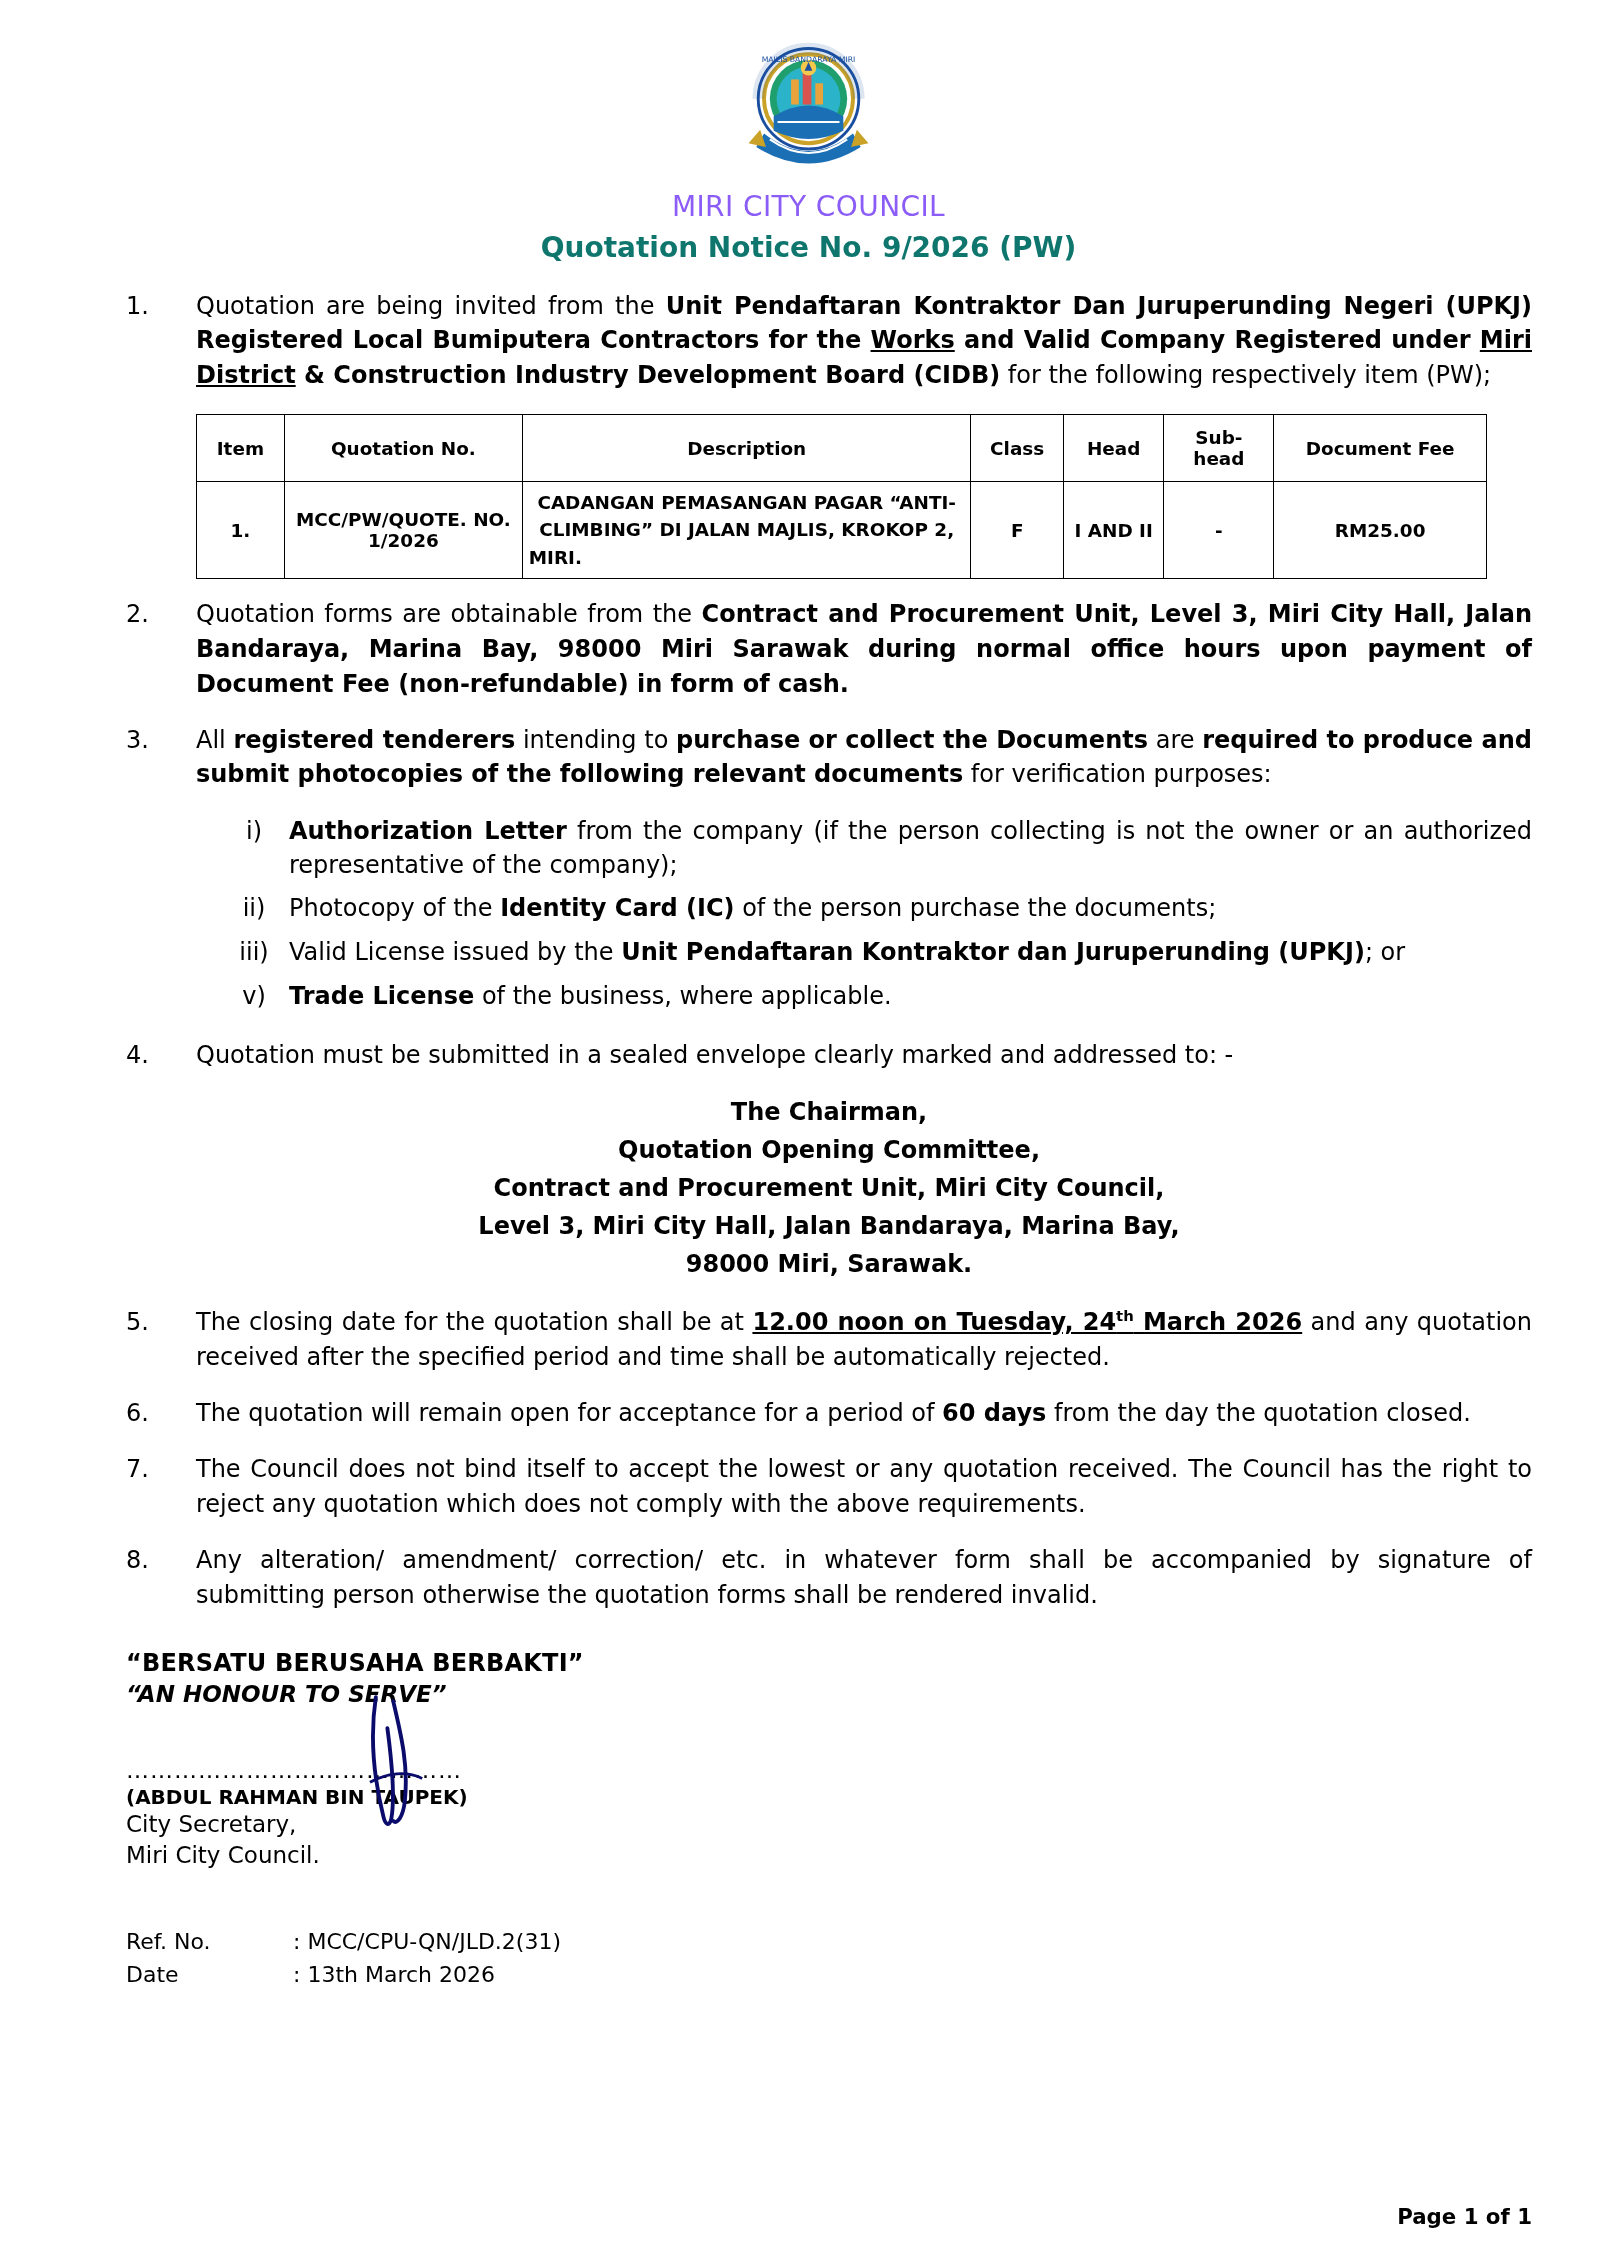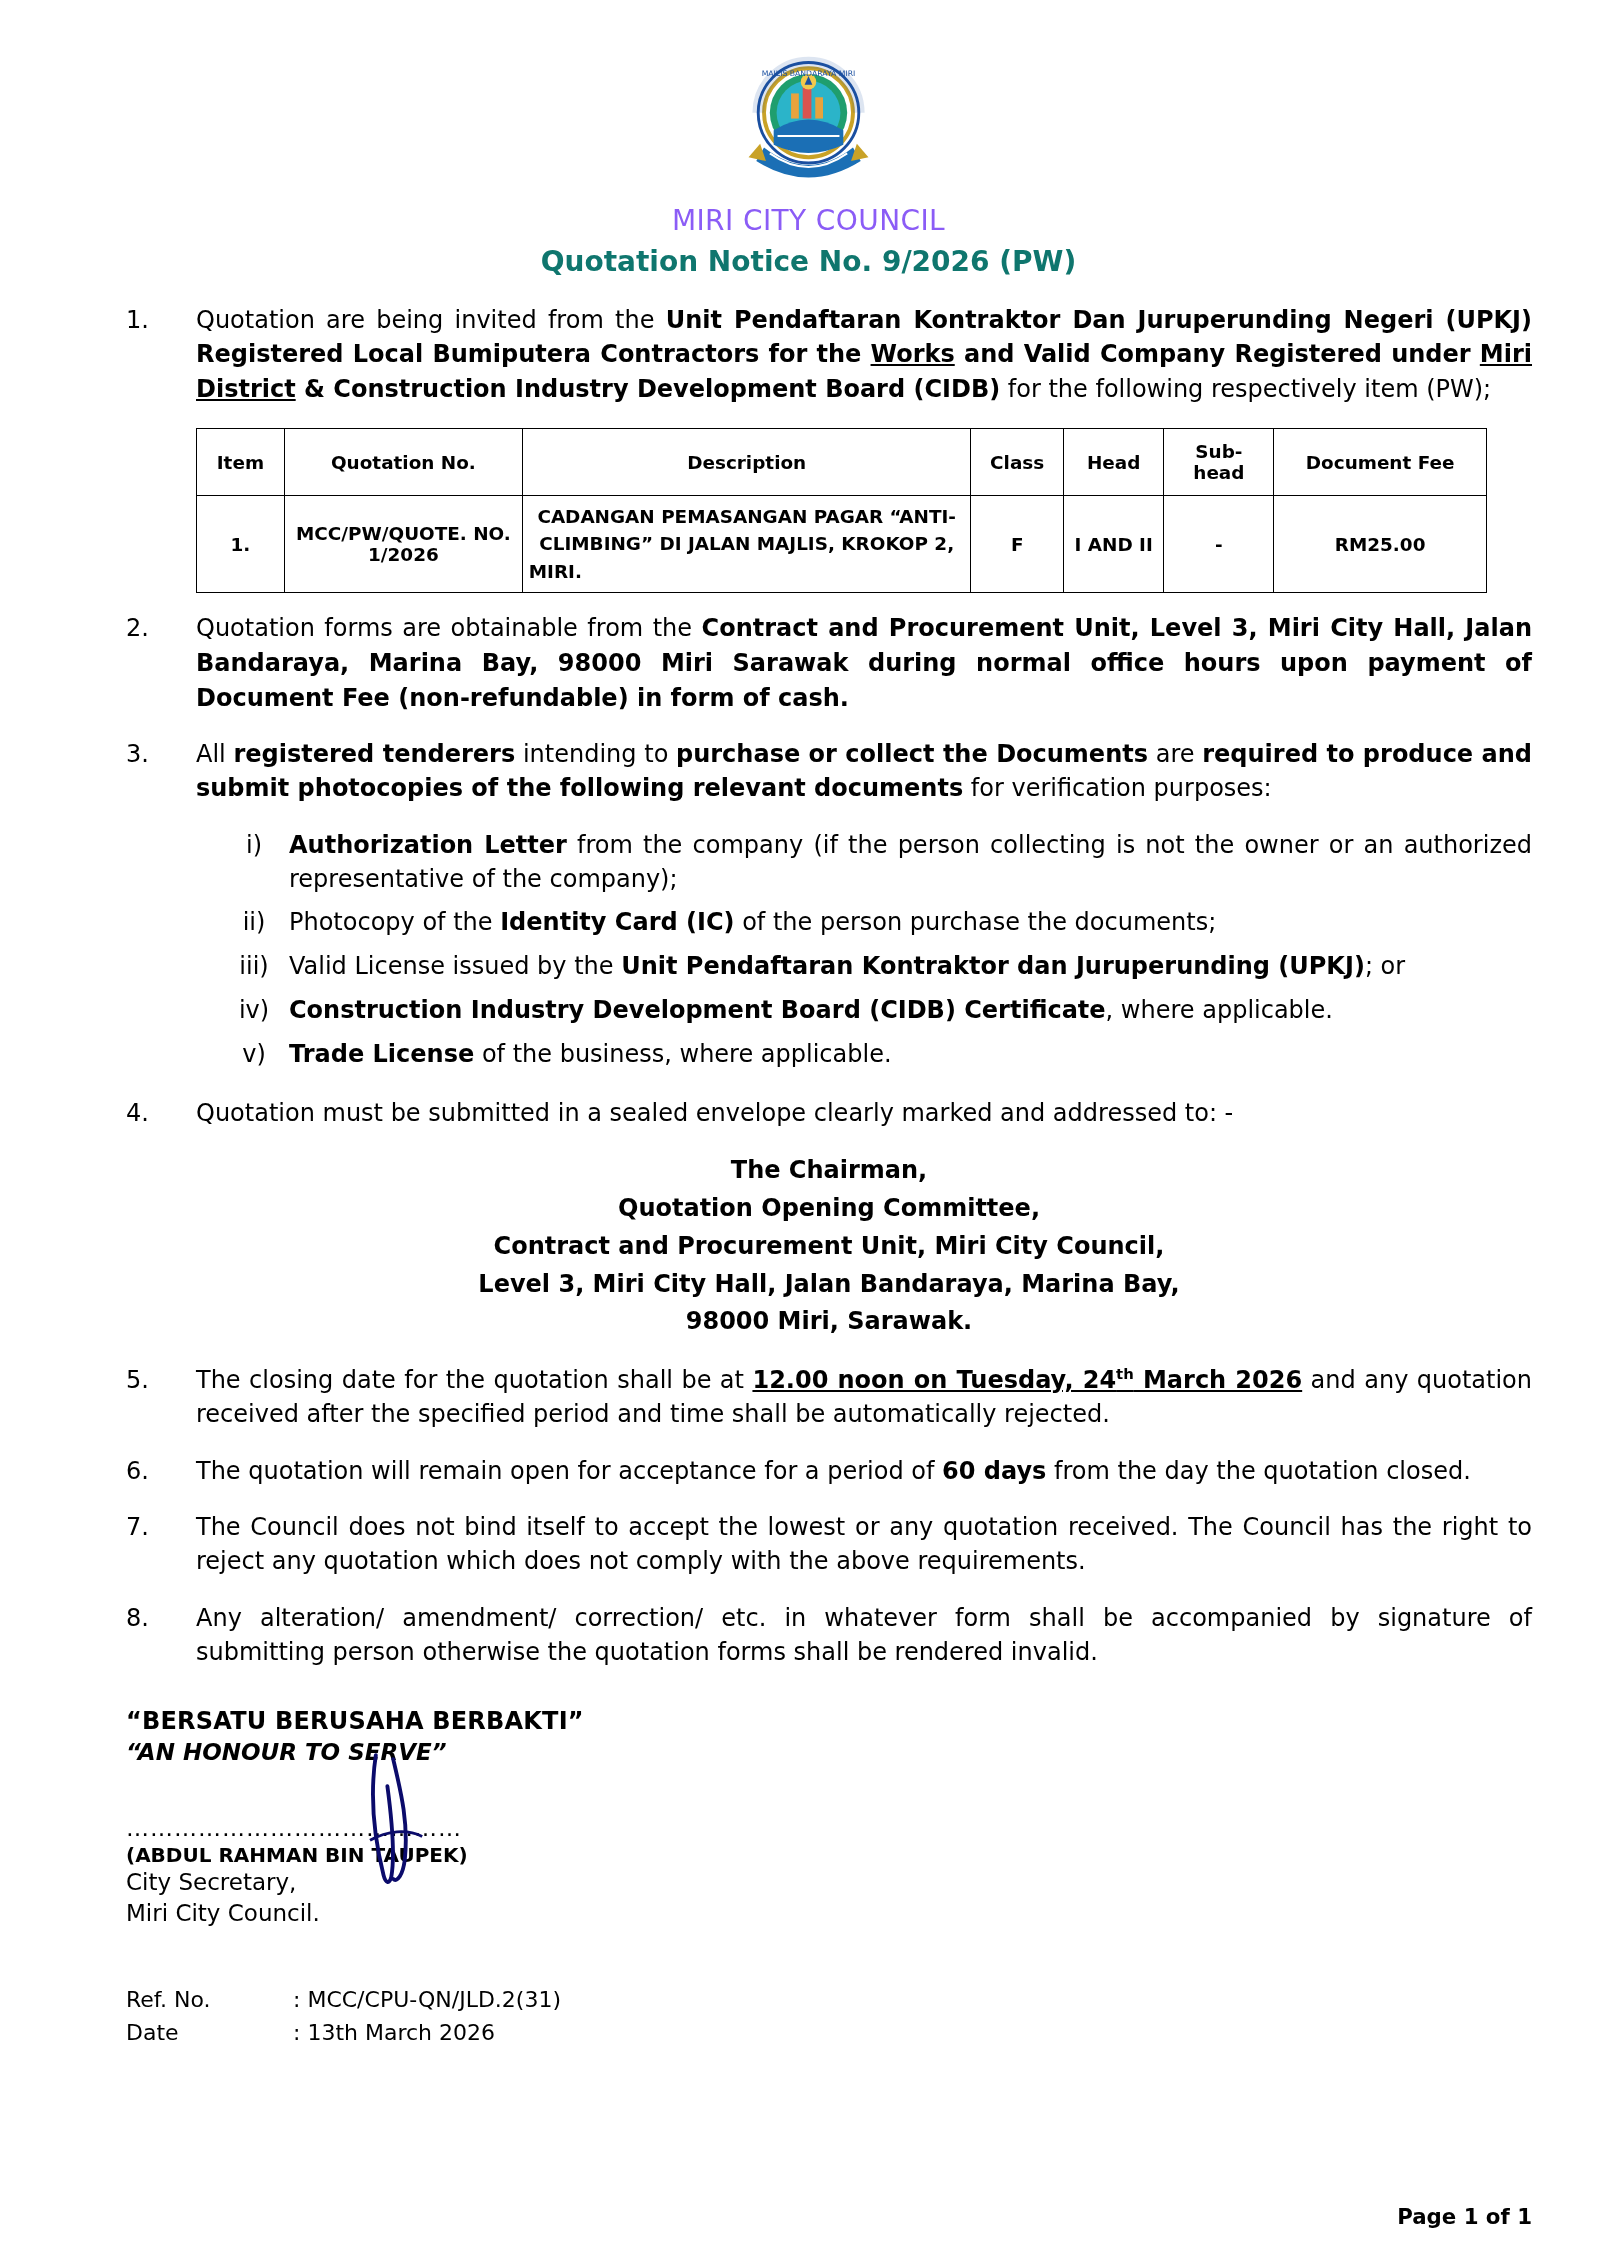--- a/index.html
+++ b/index.html
@@ -19,21 +19,21 @@
     position: relative;
     width: 1617px;
     height: 2269px;
     padding: 0;
     box-sizing: border-box;
   }
 
   
   .logo-wrap {
     text-align: center;
-    padding-top: 47px;
+    padding-top: 33px;
   }
   .logo {
     width: 147px;
     height: 147px;
     display: inline-block;
     position: relative;
   }
 
   
   .header {
@@ -315,26 +315,20 @@
           Photocopy of the <b>Identity Card (IC)</b> of the person purchase the documents;
         </div>
       </div>
       <div class="roman-item">
         <div class="rnum">iii)</div>
         <div class="rtxt">
           Valid License issued by the <b>Unit Pendaftaran Kontraktor dan Juruperunding (UPKJ)</b>; or
         </div>
       </div>
       <div class="roman-item">
-        <div class="rnum">iv)</div>
-        <div class="rtxt">
-          <b>Construction Industry Development Board (CIDB) Certificate</b>, where applicable.
-        </div>
-      </div>
-      <div class="roman-item">
         <div class="rnum">v)</div>
         <div class="rtxt">
           <b>Trade License</b> of the business, where applicable.
         </div>
       </div>
     </div>
 
     <div class="clause" style="margin-top:25px">
       <div class="num">4.</div>
       <div class="txt">

